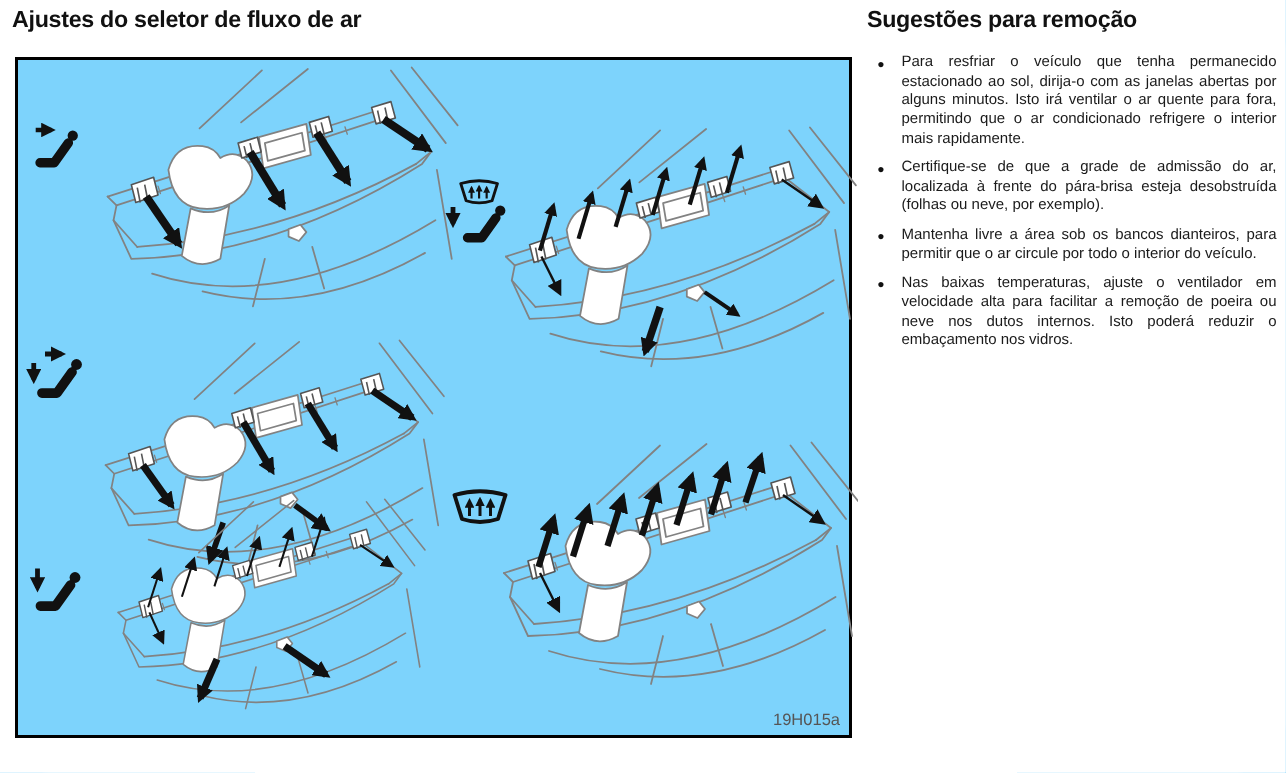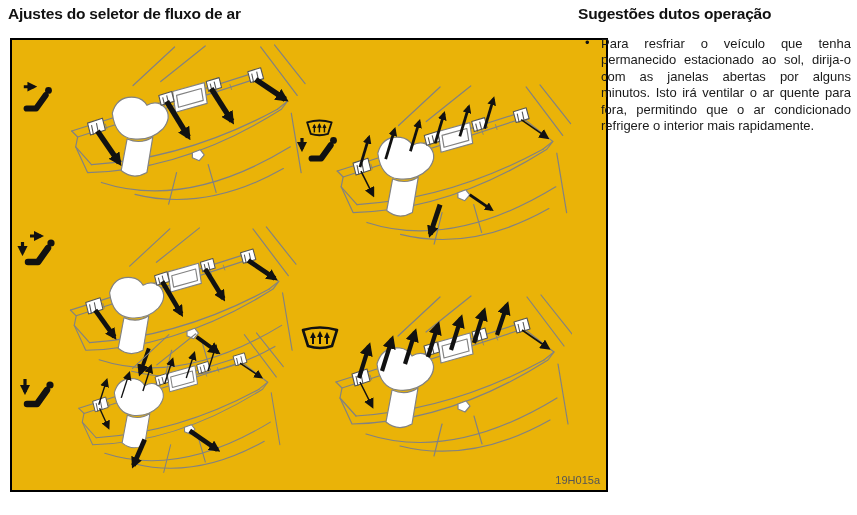--- a/index.html
+++ b/index.html
@@ -6,35 +6,35 @@
   #page{
     position:relative;width:857px;height:515px;background:#fff;overflow:hidden;
     font-family:"Liberation Sans","DejaVu Sans",sans-serif;color:#1a1a1a;border-radius:32px;
   }
   .section-title{
     position:absolute;font-size:15.5px;font-weight:bold;letter-spacing:-0.2px;color:#111;
   }
   #left-title{left:8px;top:5px;}
   #figure-box{
     position:absolute;left:10px;top:38px;width:554px;height:450px;
-    border:2px solid #000;background:#eab308;padding-left:40px;
+    border:2px solid #000;background:#7dd3fc;
   }
   .diagram{position:absolute;}
   .mode-icon{position:absolute;}
   #figure-code{
     position:absolute;right:6px;bottom:4px;font-size:11px;color:#555;
   }
   #right-panel{
     position:absolute;left:578px;top:5px;width:273px;
   }
   #right-title{position:static;display:block;margin:0 0 13px 0;}
   #suggestions{list-style:none;margin:0;padding:0;}
   #suggestions li{
     position:relative;padding-left:23px;margin-bottom:7px;
-    font-size:13px;line-height:1.265;text-align:justify;color:#1a1a1a;
+    font-size:10px;line-height:1.265;text-align:justify;color:#1a1a1a;
   }
   #suggestions li::before{
     content:"\2022";position:absolute;left:7px;top:-1px;font-size:13px;color:#111;
   }
   svg{display:block;}
   .hiddefs{position:absolute;width:0;height:0;overflow:hidden;}
 </style>
 </head>
 <body>
 
@@ -202,19 +202,22 @@
         <line x1="175" y1="41" x2="185" y2="11" stroke-width="4.2" marker-end="url(#ahM)"></line>
         <line x1="38" y1="88" x2="50" y2="112" stroke-width="1.6" marker-end="url(#ahS)"></line>
         <line x1="200" y1="36" x2="226" y2="54" stroke-width="1.6" marker-end="url(#ahS)"></line>
       </g>
     </svg>
 
     <div id="figure-code">19H015a</div>
   </div>
 
   <div id="right-panel">
-    <div id="right-title" class="section-title">Sugestões dutos operação</div>
+    <div id="right-title" class="section-title">Sugestões para remoção</div>
     <ul id="suggestions">
       <li>Para resfriar o veículo que tenha permanecido estacionado ao sol, dirija-o com as janelas abertas por alguns minutos. Isto irá ventilar o ar quente para fora, permitindo que o ar condicionado refrigere o interior mais rapidamente.</li>
+      <li>Certifique-se de que a grade de admissão do ar, localizada à frente do pára-brisa esteja desobstruída (folhas ou neve, por exemplo).</li>
+      <li>Mantenha livre a área sob os bancos dianteiros, para permitir que o ar circule por todo o interior do veículo.</li>
+      <li>Nas baixas temperaturas, ajuste o ventilador em velocidade alta para facilitar a remoção de poeira ou neve nos dutos internos. Isto poderá reduzir o embaçamento nos vidros.</li>
     </ul>
   </div>
 
 </div>
 
 </body></html>

